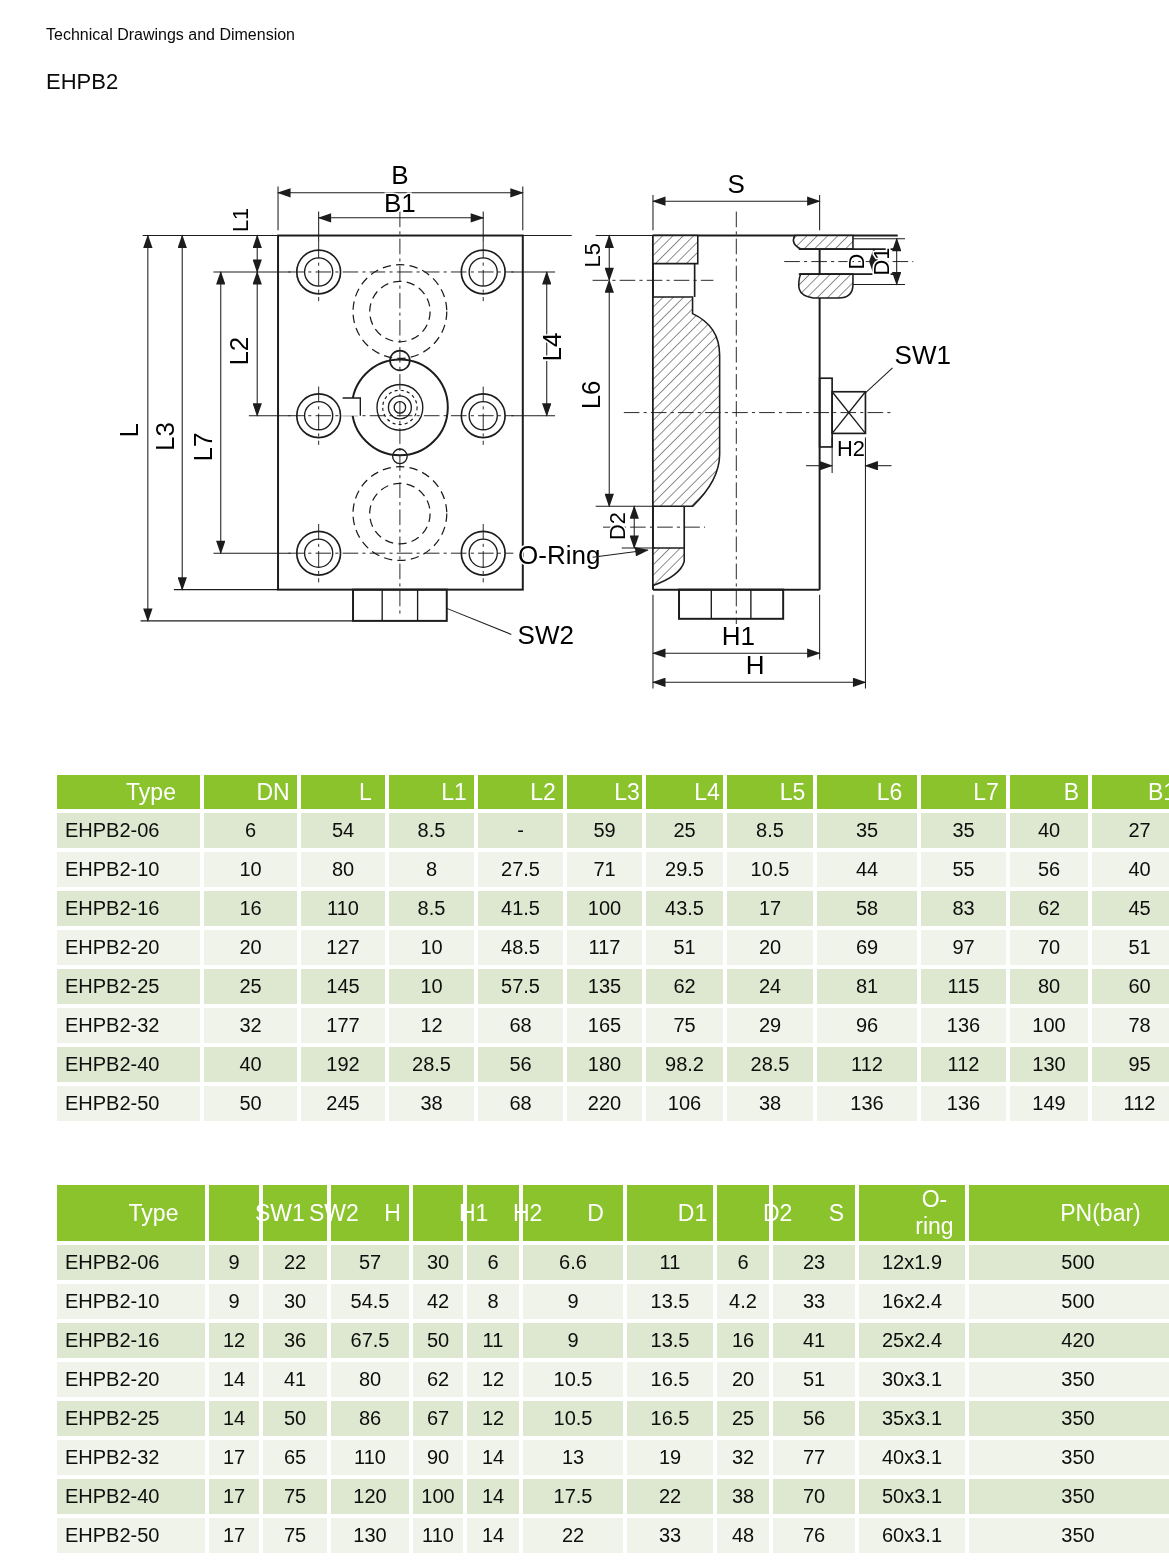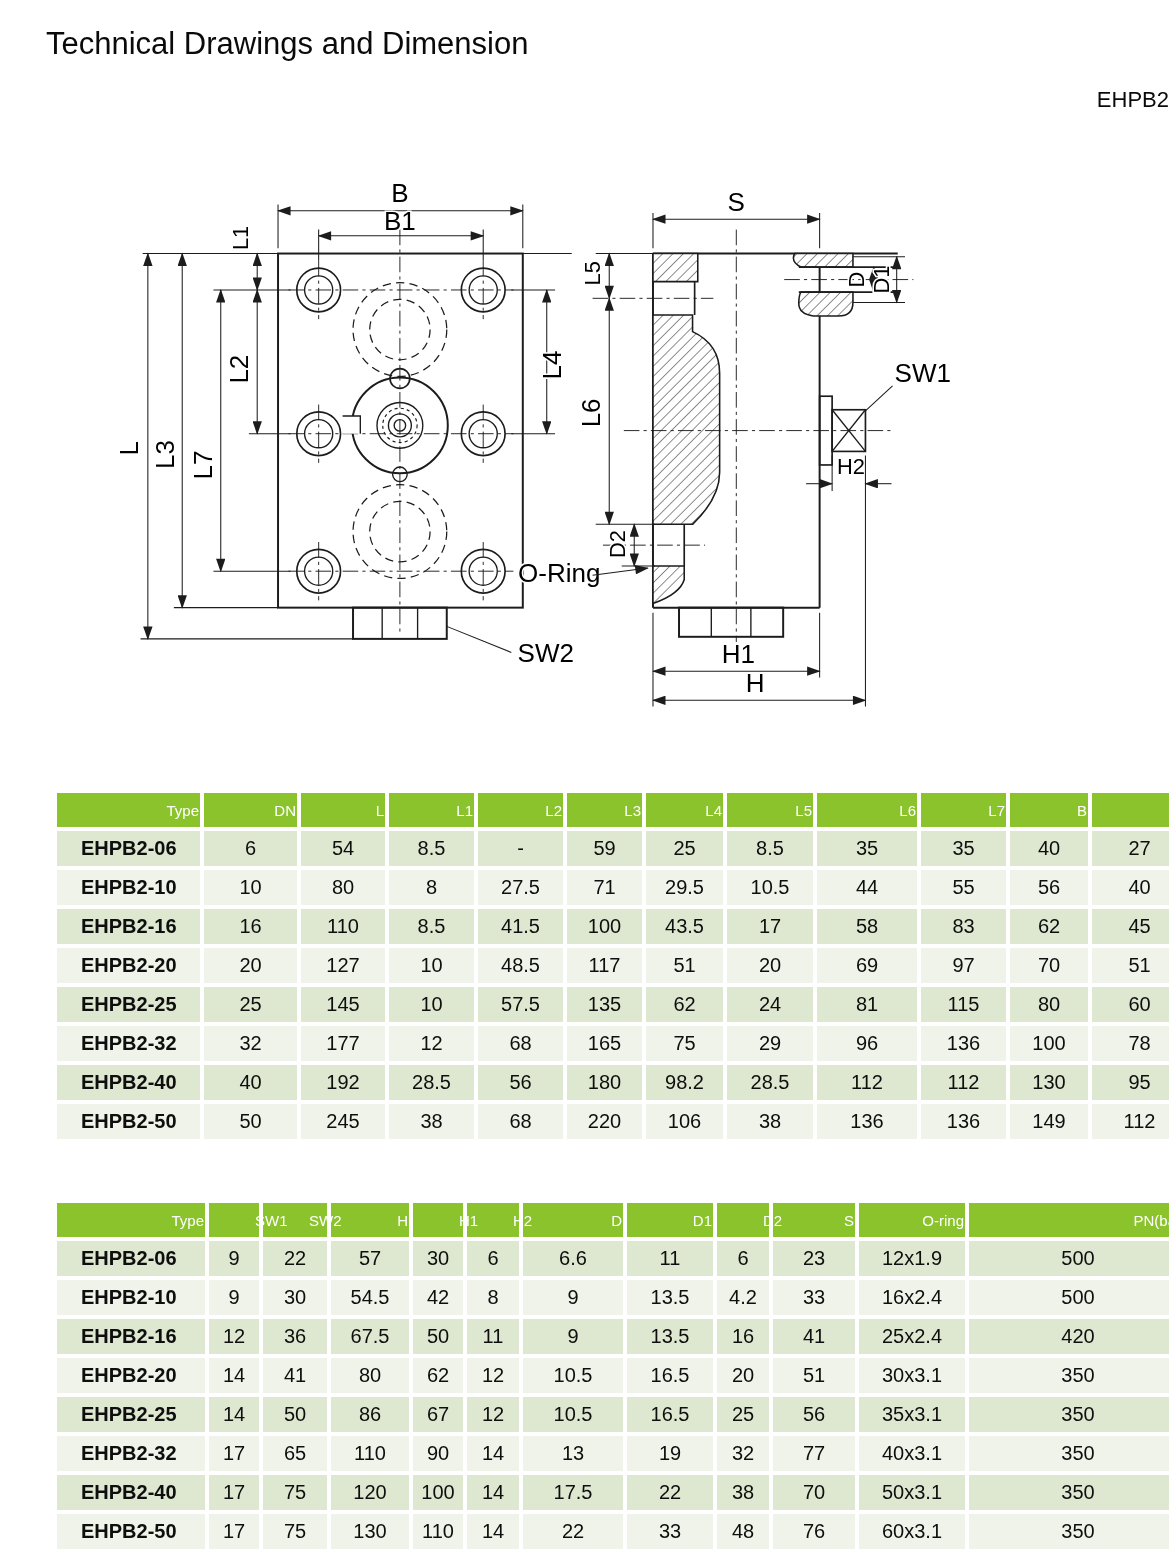--- a/index.html
+++ b/index.html
@@ -7,28 +7,27 @@
     position:relative;
     width:1169px;
     height:1565px;
     background:#ffffff;
     font-family:"Liberation Sans", sans-serif;
     color:#111;
     overflow:hidden;
   }
   .title{
     margin:26px 0 0 46px;
-    font-size:31px;
+    font-size:16px;
     color:#0a0a0a;
   }
   .subtitle{
     margin:25px 0 0 46px;
     font-size:22px;
     color:#0a0a0a;
-    text-align:right;
   }
   .drawing-wrap{
     margin:52px 0 0 98px;
     width:860px;
     height:552px;
   }
   svg text{
     font-family:"Liberation Sans", sans-serif;
     fill:#000;
     paint-order:stroke;
@@ -52,36 +51,35 @@
     border-collapse:separate;
     border-spacing:4px;
     table-layout:fixed;
     width:1086px;
     margin-left:53px;
   }
   table.dim-table th{
     background:#8bc32d;
     color:#ffffff;
     font-weight:normal;
-    font-size:15px;
+    font-size:23px;
     height:32px;
-    text-align:right;
+    text-align:center;
     padding-left:46px;
   }
   table.dim-table td{
     font-size:20px;
     color:#0e0e0e;
     height:33px;
     text-align:center;
     white-space:nowrap;
   }
   table.dim-table td:first-child{
     text-align:left;
-    padding-left:24px;
-    font-weight:bold;
+    padding-left:8px;
   }
   table.dim-table tr.row-dark td{background:#dee7d0;}
   table.dim-table tr.row-light td{background:#f0f3e9;}
   #table1{margin-top:72px;}
   #table2{margin-top:56px;}
 </style>
 </head>
 <body>
 
 <div class="page">

